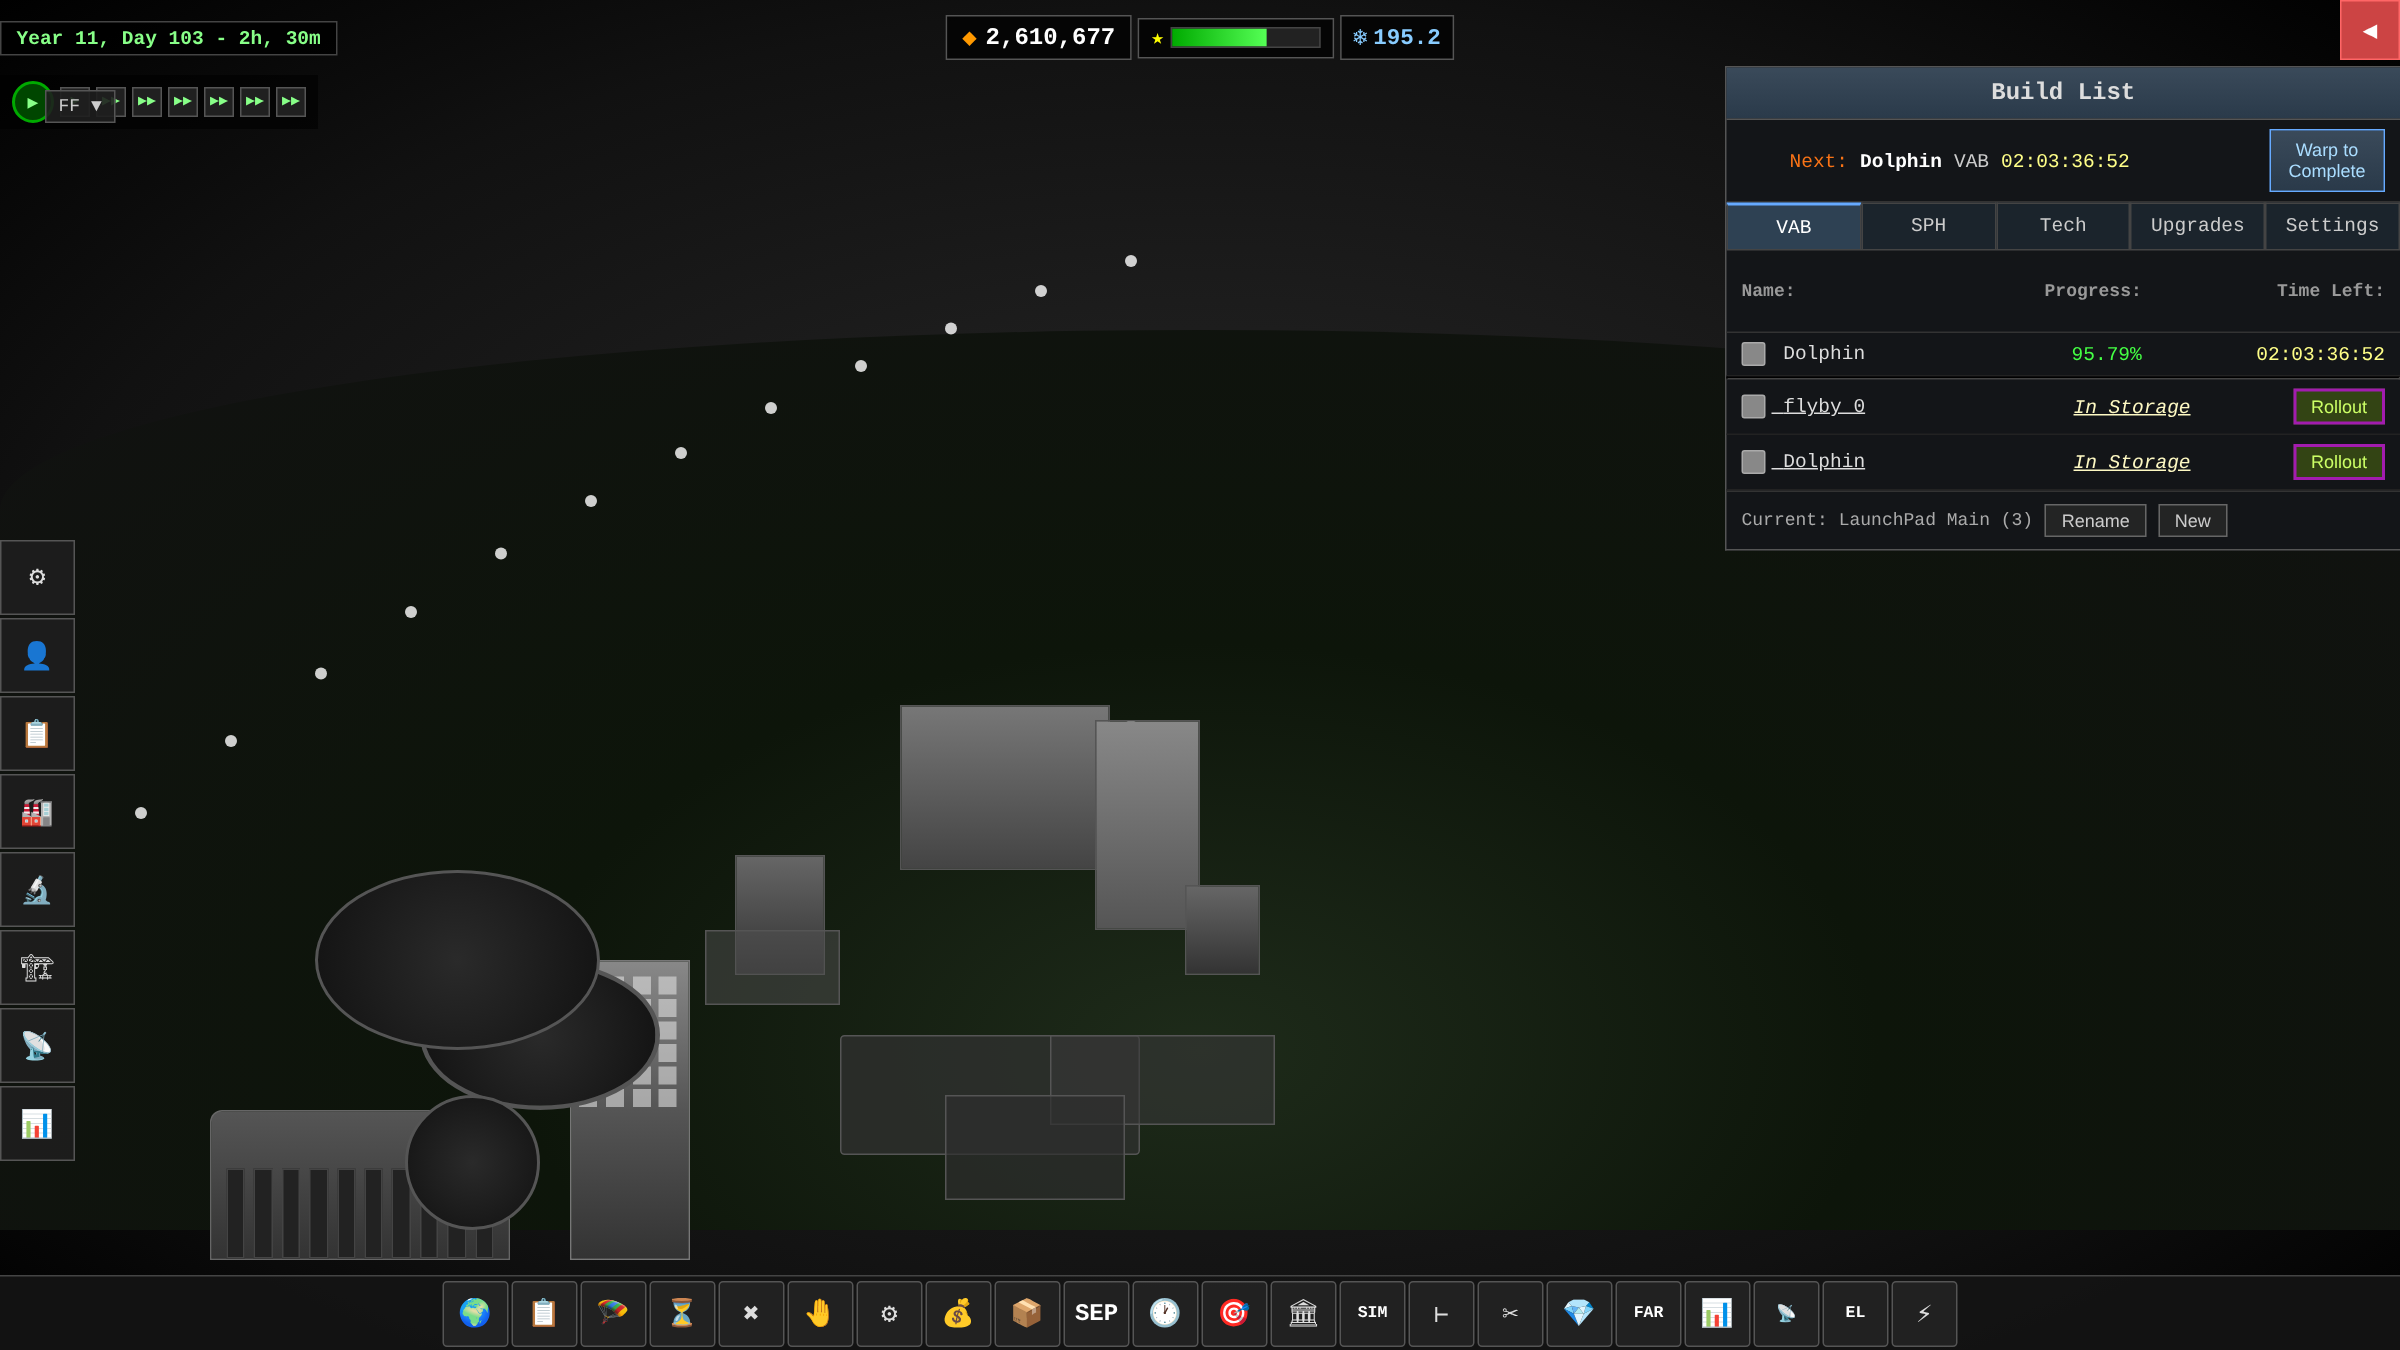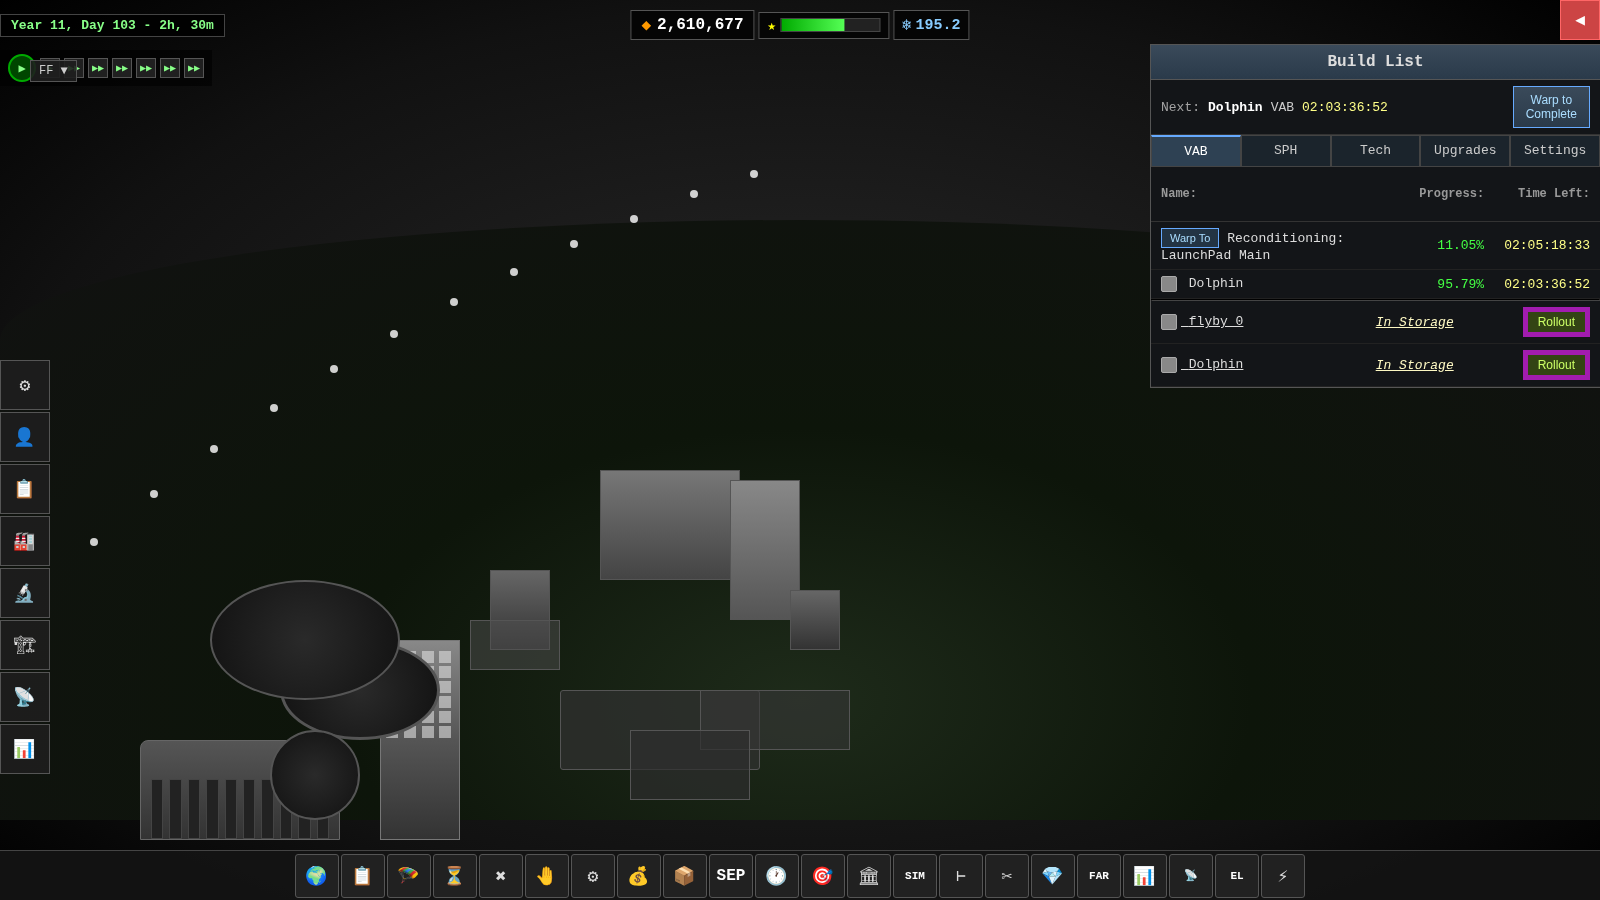--- a/index.html
+++ b/index.html
@@ -317,21 +317,21 @@
       border-bottom: 1px solid #555;
     }
 
     .next-row {
       display: flex;
       align-items: center;
       padding: 6px 10px;
       gap: 8px;
       border-bottom: 1px solid #333;
     }
-    .next-label { color: #a3a3a3; }
+    .next-label { color: #f97316; margin-left: 32px; }
     .next-ship { color: #fff; font-weight: bold; }
     .next-location { color: #ccc; }
     .next-time { color: #ff8; }
 
     .warp-complete-btn {
       margin-left: auto;
       background: linear-gradient(180deg, #3a4a5a 0%, #2a3a4a 100%);
       border: 1px solid #6af;
       color: #adf;
       padding: 6px 12px;
@@ -420,21 +420,21 @@
     }
     .storage-table td.right { text-align: right; }
 
     .status-badge {
       color: #fef9c3;
       font-style: italic;
     }
 
     .rollout-btn {
       background: rgba(60,80,20,0.8);
-      border: 5px solid #a21caf;
+      border: 2px solid #a21caf;
       color: #cf6;
       padding: 3px 10px;
       cursor: pointer;
       font-size: 12px;
     }
 
     
     .panel-footer {
       display: flex;
       align-items: center;
@@ -650,28 +650,20 @@
 
   <table class="build-table">
     <thead>
       <tr>
         <th>Name:</th>
         <th class="right">Progress:</th>
         <th class="right">Time Left:</th>
       </tr>
     </thead>
     <tbody>
-      <tr>
-        <td>
-          <button class="warp-to-btn">Warp To</button>
-          <span>Reconditioning: LaunchPad Main</span>
-        </td>
-        <td class="right progress-text">11.05%</td>
-        <td class="right time-text">02:05:18:33</td>
-      </tr>
       <tr>
         <td>
           <span class="ship-icon"></span>
           <span>Dolphin</span>
         </td>
         <td class="right progress-text">95.79%</td>
         <td class="right time-text">02:03:36:52</td>
       </tr>
     </tbody>
   </table>
@@ -697,20 +689,25 @@
           <span>Dolphin</span>
         </td>
         <td class="right status-badge">In Storage</td>
         <td class="right">
           <button class="rollout-btn">Rollout</button>
         </td>
       </tr>
     </tbody>
   </table>
 
+  <div class="panel-footer">
+    <span class="current-label">Current: LaunchPad Main (3)</span>
+    <button class="rename-btn">Rename</button>
+    <button class="new-btn">New</button>
+  </div>
 </div>
 
 <div id="bottom-toolbar">
   <div class="toolbar-btn">🌍</div>
   <div class="toolbar-btn">📋</div>
   <div class="toolbar-btn">🪂</div>
   <div class="toolbar-btn">⏳</div>
   <div class="toolbar-btn">✖</div>
   <div class="toolbar-btn">🤚</div>
   <div class="toolbar-btn">⚙</div>

